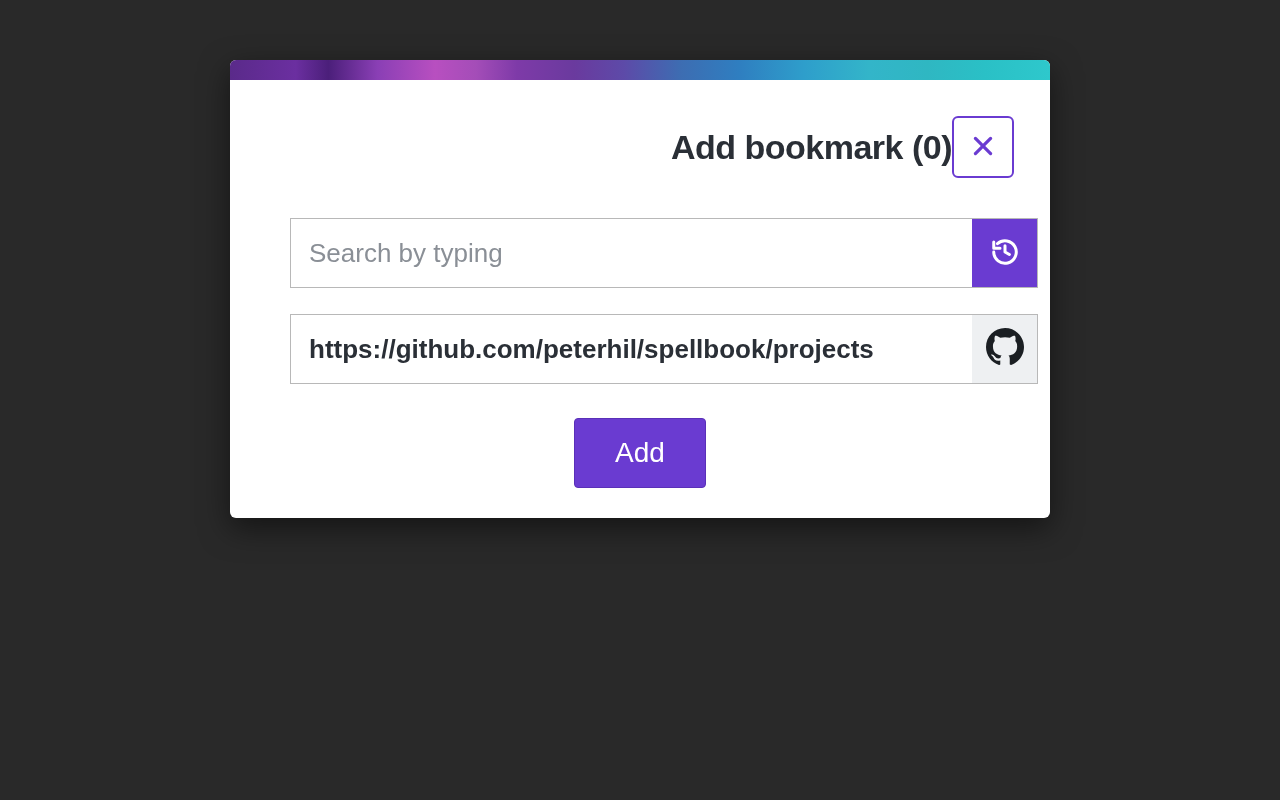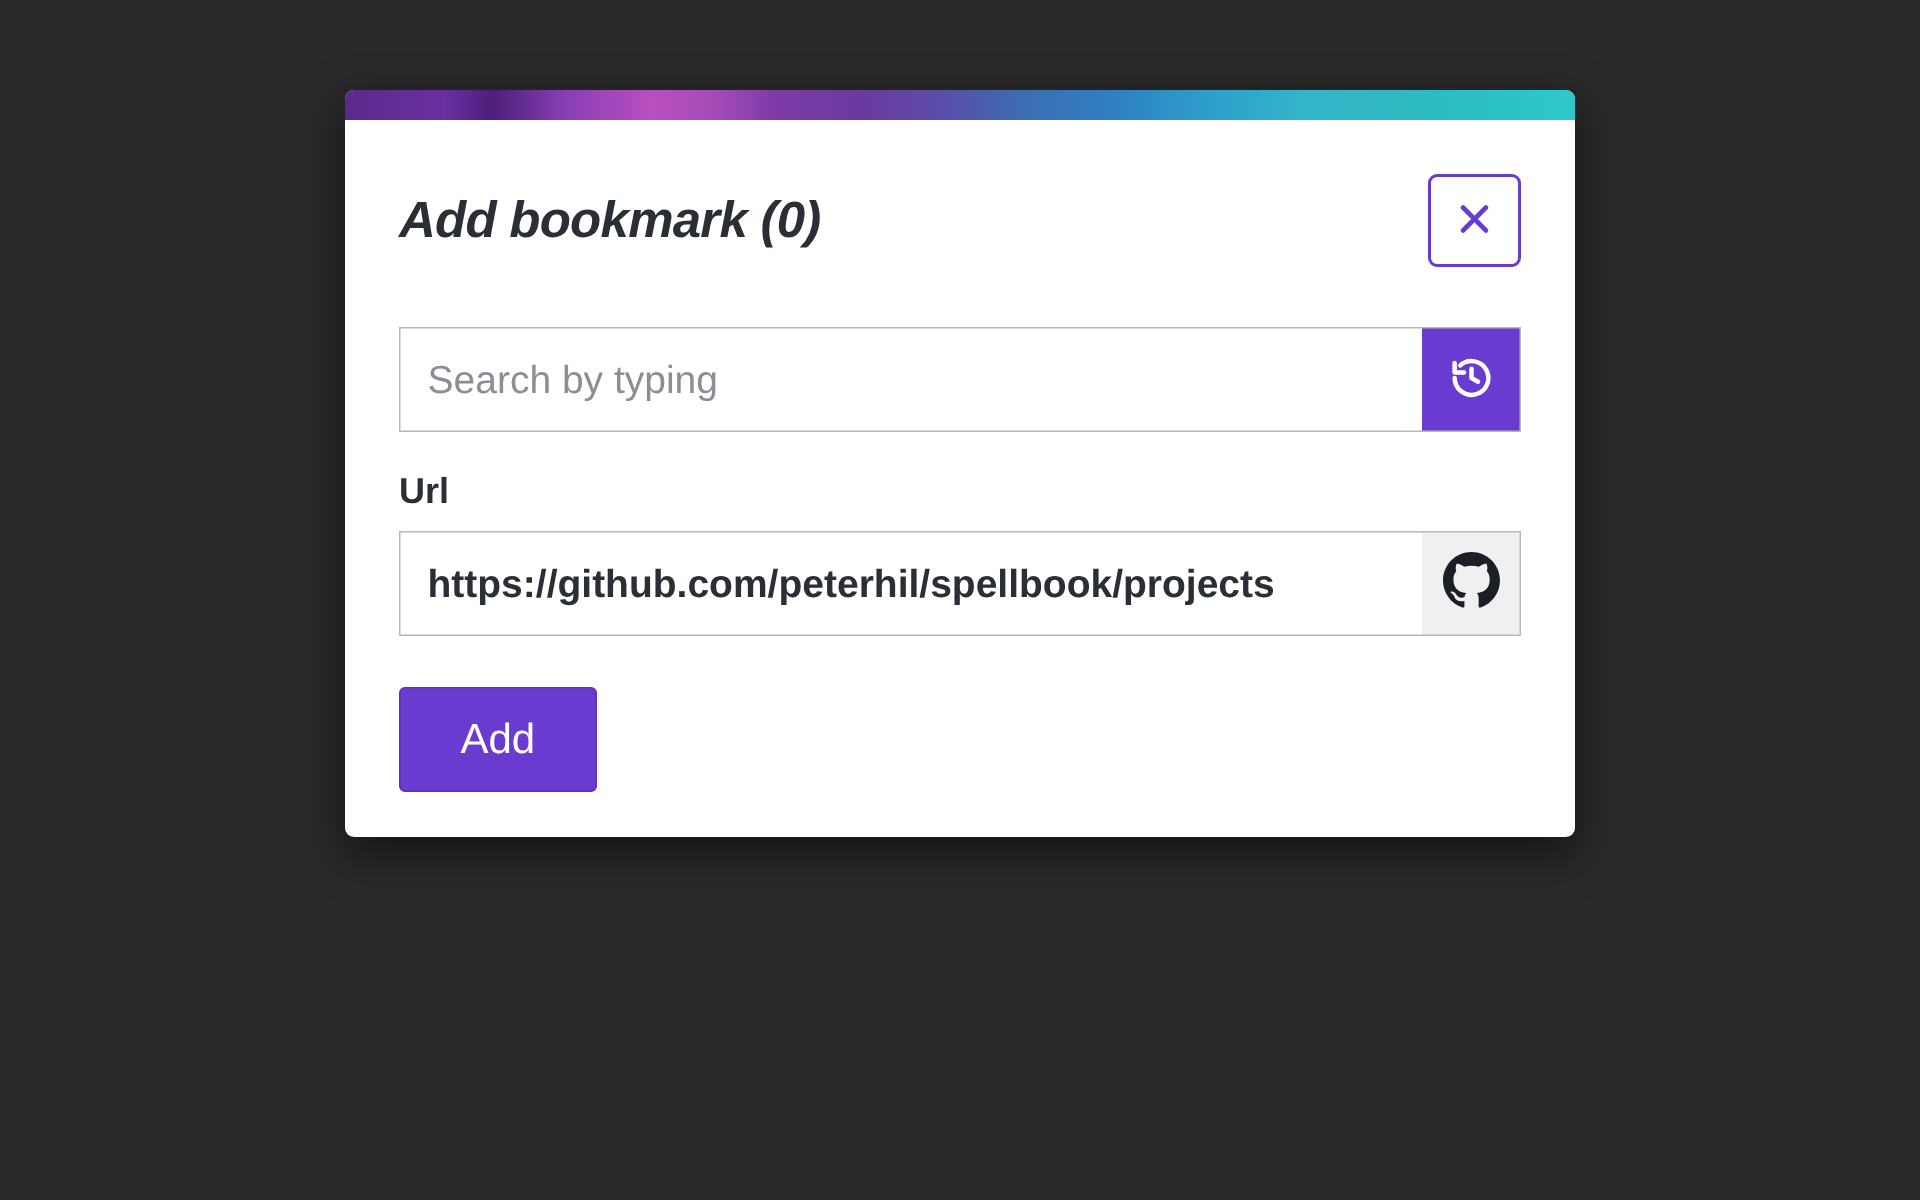--- a/index.html
+++ b/index.html
@@ -25,24 +25,23 @@
       #5a2a8a 0%, #6b2fa0 8%, #4b1f7a 12%, #8a3fb5 18%,
       #b84fc0 25%, #a44db8 30%, #7e3aa8 35%, #6a3a9e 42%,
       #5d4aa8 48%, #3d6db2 55%, #2f7ec0 62%, #2e9ecb 70%,
       #33b5c9 78%, #2fb7c2 85%, #2ac0c6 92%, #2ec8cc 100%);
   }
   .content {
     padding: 36px 36px 30px 36px;
   }
   .header-row {
     display: flex;
-    justify-content: space-between;
+    justify-content: flex-end;
     align-items: center;
     margin-bottom: 40px;
-    font-style: italic;
   }
   .title {
     font-size: 34px;
     font-weight: 700;
     color: #2a2f36;
     letter-spacing: -0.5px;
   }
   .close-btn {
     width: 62px;
     height: 62px;
@@ -58,20 +57,21 @@
   .field-label {
     font-size: 24px;
     font-weight: 700;
     color: #2a2f36;
     margin-bottom: 12px;
   }
   .field-group { margin-bottom: 26px; }
   .input-row {
     display: flex;
     width: 100%;
+    margin-left: 24px;
   }
   .text-input {
     flex: 1;
     height: 70px;
     border: 1px solid #b8b8b8;
     font-size: 26px;
     padding: 0 18px;
     color: #2a2f36;
     outline: none;
     background: #fff;
@@ -88,21 +88,21 @@
     cursor: pointer;
   }
   .addon-purple { background: #6a3bd1; }
   .addon-purple svg { width: 30px; height: 30px; }
   .addon-grey { background: #eef0f2; cursor: default; }
   .addon-grey svg { width: 38px; height: 38px; }
   .url-row .text-input { border-right: none; font-weight: bold; }
   .cat-row .text-input { border-right: none; }
   .footer-row {
     display: flex;
-    justify-content: flex-start;
+    justify-content: center;
     margin-top: 34px;
   }
   .add-btn {
     background: #6a3bd1;
     color: #fff;
     font-size: 28px;
     font-weight: 500;
     border: 1px solid #5a30b8;
     border-radius: 4px;
     padding: 18px 40px;
@@ -137,21 +137,20 @@
               <path d="M3 12a9 9 0 1 0 3-6.7"></path>
               <polyline points="3 4 3 9 8 9"></polyline>
               <polyline points="12 7 12 12 15.5 14"></polyline>
             </svg>
           </span>
         </button>
       </div>
     </div>
 
     <div class="field-group">
-      <div class="field-label">Url</div>
       <div class="input-row url-row">
         <input type="text" class="text-input" value="https://github.com/peterhil/spellbook/projects" style="">
         <div class="addon-btn addon-grey">
           <span>
             <svg viewBox="0 0 16 16" fill="#1b1f23">
               <path d="M8 0C3.58 0 0 3.58 0 8c0 3.54 2.29 6.53 5.47 7.59.4.07.55-.17.55-.38 0-.19-.01-.82-.01-1.49-2.01.37-2.53-.49-2.69-.94-.09-.23-.48-.94-.82-1.13-.28-.15-.68-.52-.01-.53.63-.01 1.08.58 1.23.82.72 1.21 1.87.87 2.33.66.07-.52.28-.87.51-1.07-1.78-.2-3.64-.89-3.64-3.95 0-.87.31-1.59.82-2.15-.08-.2-.36-1.02.08-2.12 0 0 .67-.21 2.2.82.64-.18 1.32-.27 2-.27.68 0 1.36.09 2 .27 1.53-1.04 2.2-.82 2.2-.82.44 1.1.16 1.92.08 2.12.51.56.82 1.27.82 2.15 0 3.07-1.87 3.75-3.65 3.95.29.25.54.73.54 1.48 0 1.07-.01 1.93-.01 2.2 0 .21.15.46.55.38C13.71 14.53 16 11.53 16 8c0-4.42-3.58-8-8-8z"></path>
             </svg>
           </span>
         </div>
       </div>

